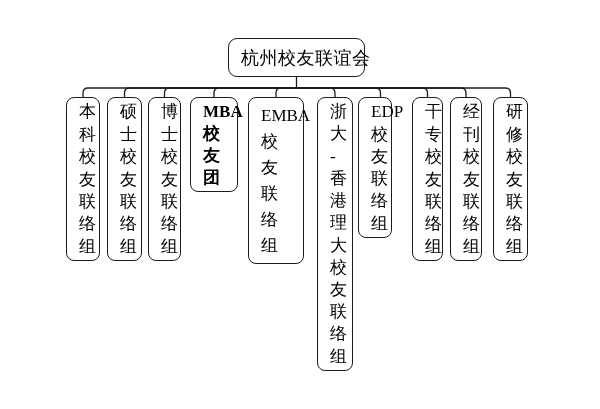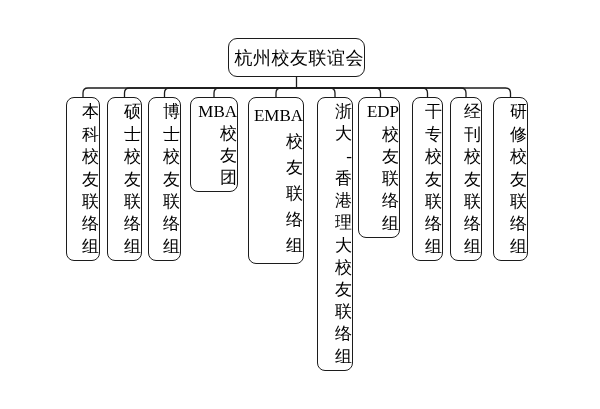--- a/index.html
+++ b/index.html
@@ -23,21 +23,21 @@
   .node {
     position: absolute;
     box-sizing: border-box;
     border: 1.3px solid #1c1c1c;
     border-radius: 8px;
     background: #ffffff;
     color: #000000;
     display: flex;
     flex-direction: column;
     justify-content: space-evenly;
-    align-items: flex-end;
+    align-items: flex-start;
     padding-left: 12px;
   }
   .node.root {
     border-radius: 9px;
     justify-content: center;
     font-size: 18px;
     letter-spacing: 0.5px;
     white-space: nowrap;
   }
   .row {
@@ -88,21 +88,21 @@
       </div>
       <div class="node" style="left: 148px; top: 97px; width: 33px; height: 164px;">
         <div class="row">博</div>
         <div class="row">士</div>
         <div class="row">校</div>
         <div class="row">友</div>
         <div class="row">联</div>
         <div class="row">络</div>
         <div class="row">组</div>
       </div>
-      <div class="node" style="left: 190px; top: 97px; width: 48px; height: 95px;">
+      <div class="node" style="left: 190px; top: 97px; width: 48px; height: 95px; font-weight: bold;">
         <div class="row">MBA</div>
         <div class="row">校</div>
         <div class="row">友</div>
         <div class="row">团</div>
       </div>
       <div class="node" style="left: 248px; top: 97px; width: 56px; height: 167px;">
         <div class="row">EMBA</div>
         <div class="row">校</div>
         <div class="row">友</div>
         <div class="row">联</div>
@@ -116,21 +116,21 @@
         <div class="row">香</div>
         <div class="row">港</div>
         <div class="row">理</div>
         <div class="row">大</div>
         <div class="row">校</div>
         <div class="row">友</div>
         <div class="row">联</div>
         <div class="row">络</div>
         <div class="row">组</div>
       </div>
-      <div class="node" style="left: 358px; top: 97px; width: 42px; height: 141px;">
+      <div class="node" style="left: 358px; top: 97px; width: 34px; height: 141px;">
         <div class="row">EDP</div>
         <div class="row">校</div>
         <div class="row">友</div>
         <div class="row">联</div>
         <div class="row">络</div>
         <div class="row">组</div>
       </div>
       <div class="node" style="left: 412px; top: 97px; width: 31px; height: 164px;">
         <div class="row">干</div>
         <div class="row">专</div>

